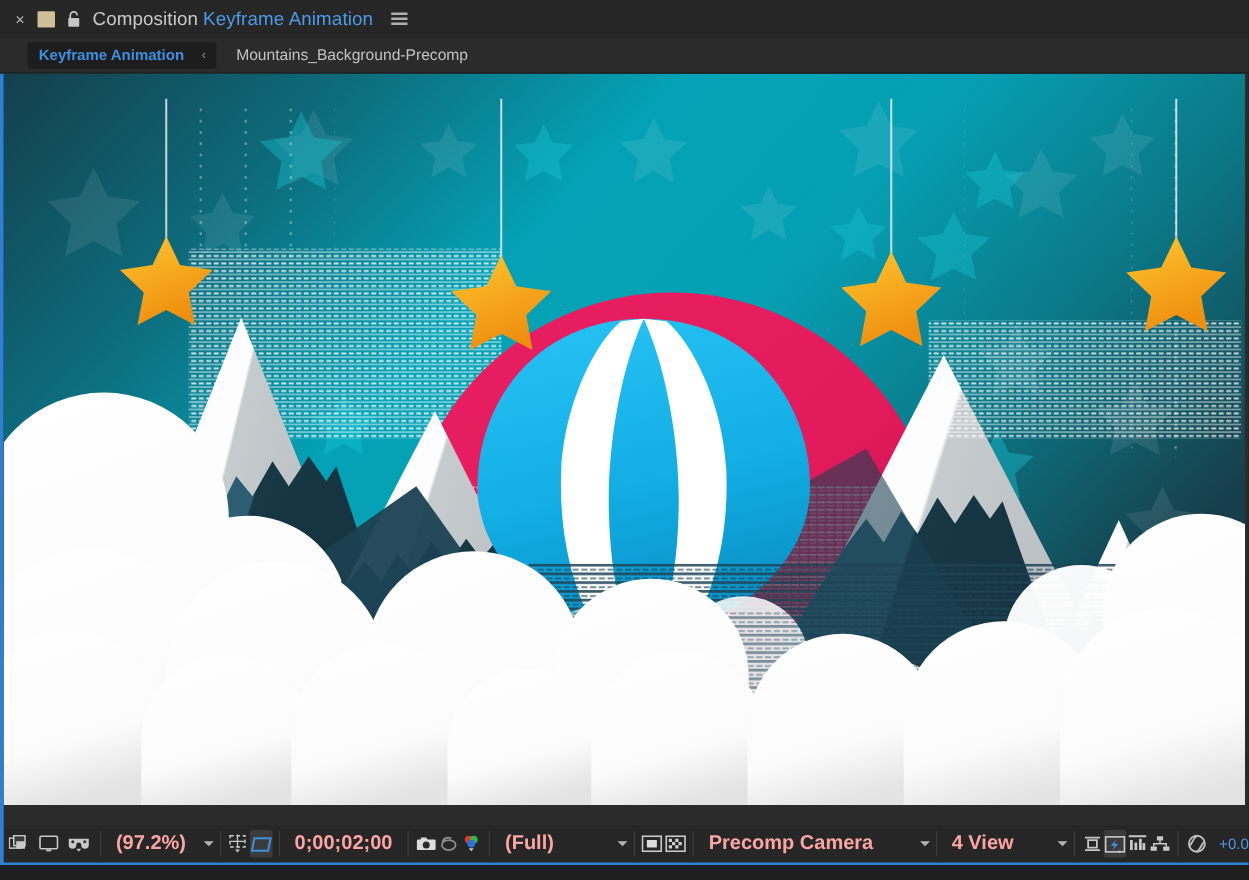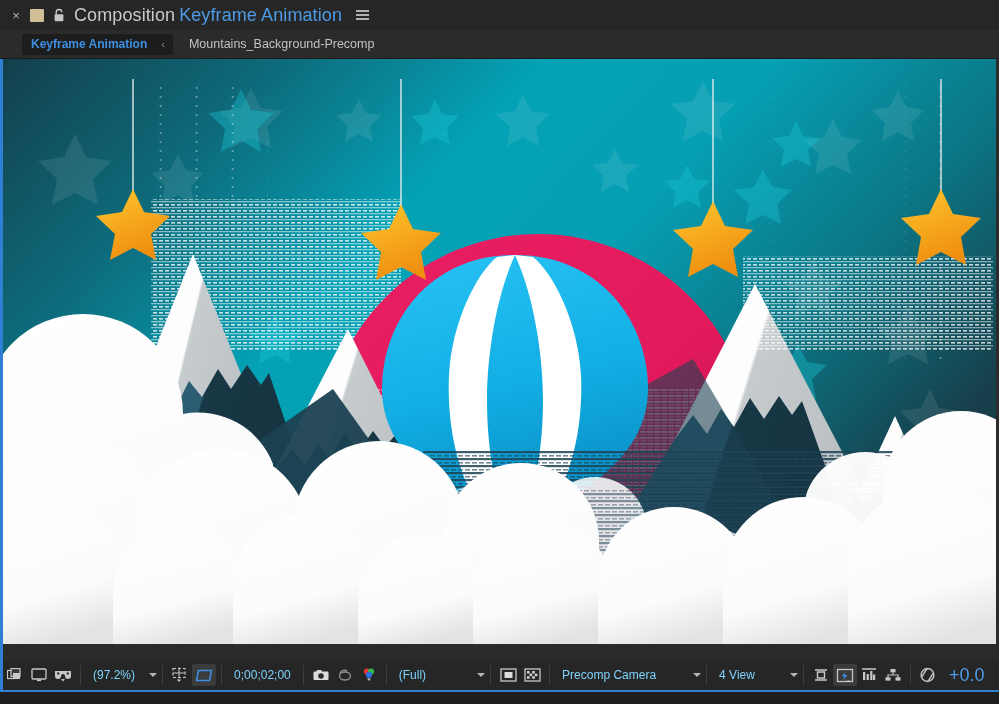--- a/index.html
+++ b/index.html
@@ -23,21 +23,21 @@
   .tb-close{
     color:#b4b4b4; font-size:13px; line-height:1;
     width:12px; text-align:center; cursor:pointer;
     font-family:"Liberation Sans", sans-serif;
   }
   .tb-swatch{
     width:14px; height:13px; background:#cfbe96; border-radius:1px;
   }
   .tb-lock{ width:14px; height:15px; position:relative; }
   .tb-title{
-    font-size:18px; color:#c9c9c9; letter-spacing:.1px;
+    font-size:15px; color:#c9c9c9; letter-spacing:.1px;
     white-space:nowrap;
   }
   .tb-title .comp-name{ color:#4d9be6; margin-left:4px; }
   .tb-menu{ margin-left:6px; display:flex; flex-direction:column; gap:2.5px; cursor:pointer;}
   .tb-menu i{ display:block; width:13px; height:1.5px; background:#b0b0b0;}
 
   
   .tabbar{
     position:absolute; left:0; top:30px; width:999px; height:29px;
     background:#2b2b2b;
@@ -82,27 +82,27 @@
   .sep{
     width:1px; height:20px; background:#3c3c3c; margin:0 5px;
   }
   .ticon{
     width:24px; height:22px; display:flex; align-items:center; justify-content:center;
     cursor:pointer; border-radius:2px;
   }
   .ticon.sel{ background:#3b3b3b; }
   .tfield{
     height:21px; display:flex; align-items:center; padding:0 7px;
-    font-size:12px; color:#7dd3fc; cursor:pointer; white-space:nowrap;
+    font-size:16px; color:#fca5a5; cursor:pointer; white-space:nowrap;font-weight:bold;
   }
   .caret{
     width:0;height:0;border-left:4px solid transparent;border-right:4px solid transparent;
     border-top:4px solid #b5b5b5; margin-left:7px; cursor:pointer;
   }
-  .blue-val{ color:#4d9be6; font-size:18px; margin-left:9px; }
+  .blue-val{ color:#4d9be6; font-size:12px; margin-left:9px; }
   .statusbar{
     position:absolute; left:0; top:692px; width:999px; height:12px;
     background:#1e1e1e;
   }
 </style>
 </head>
 <body>
 
 <div class="app">
 

